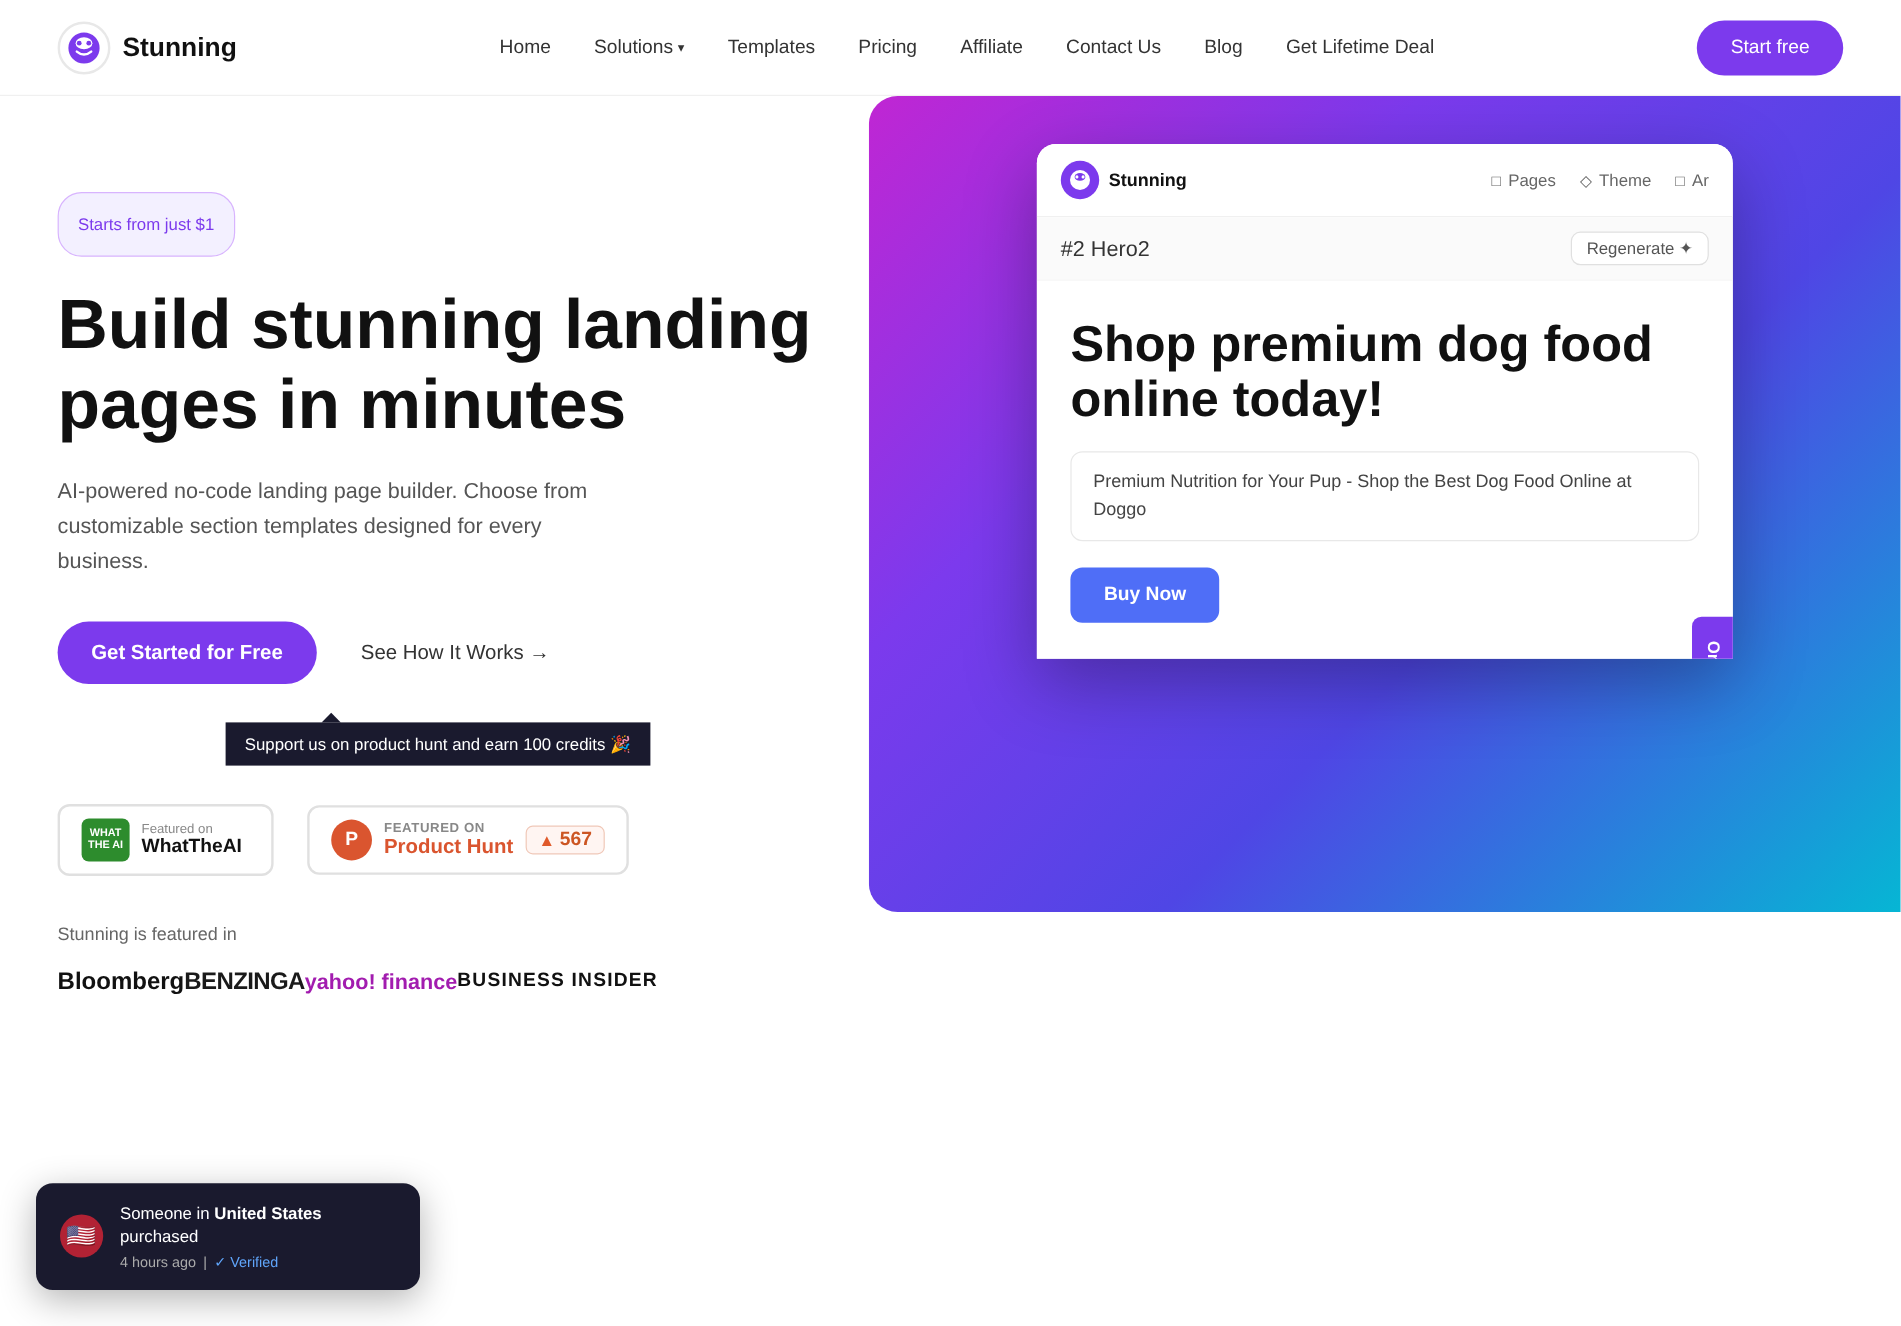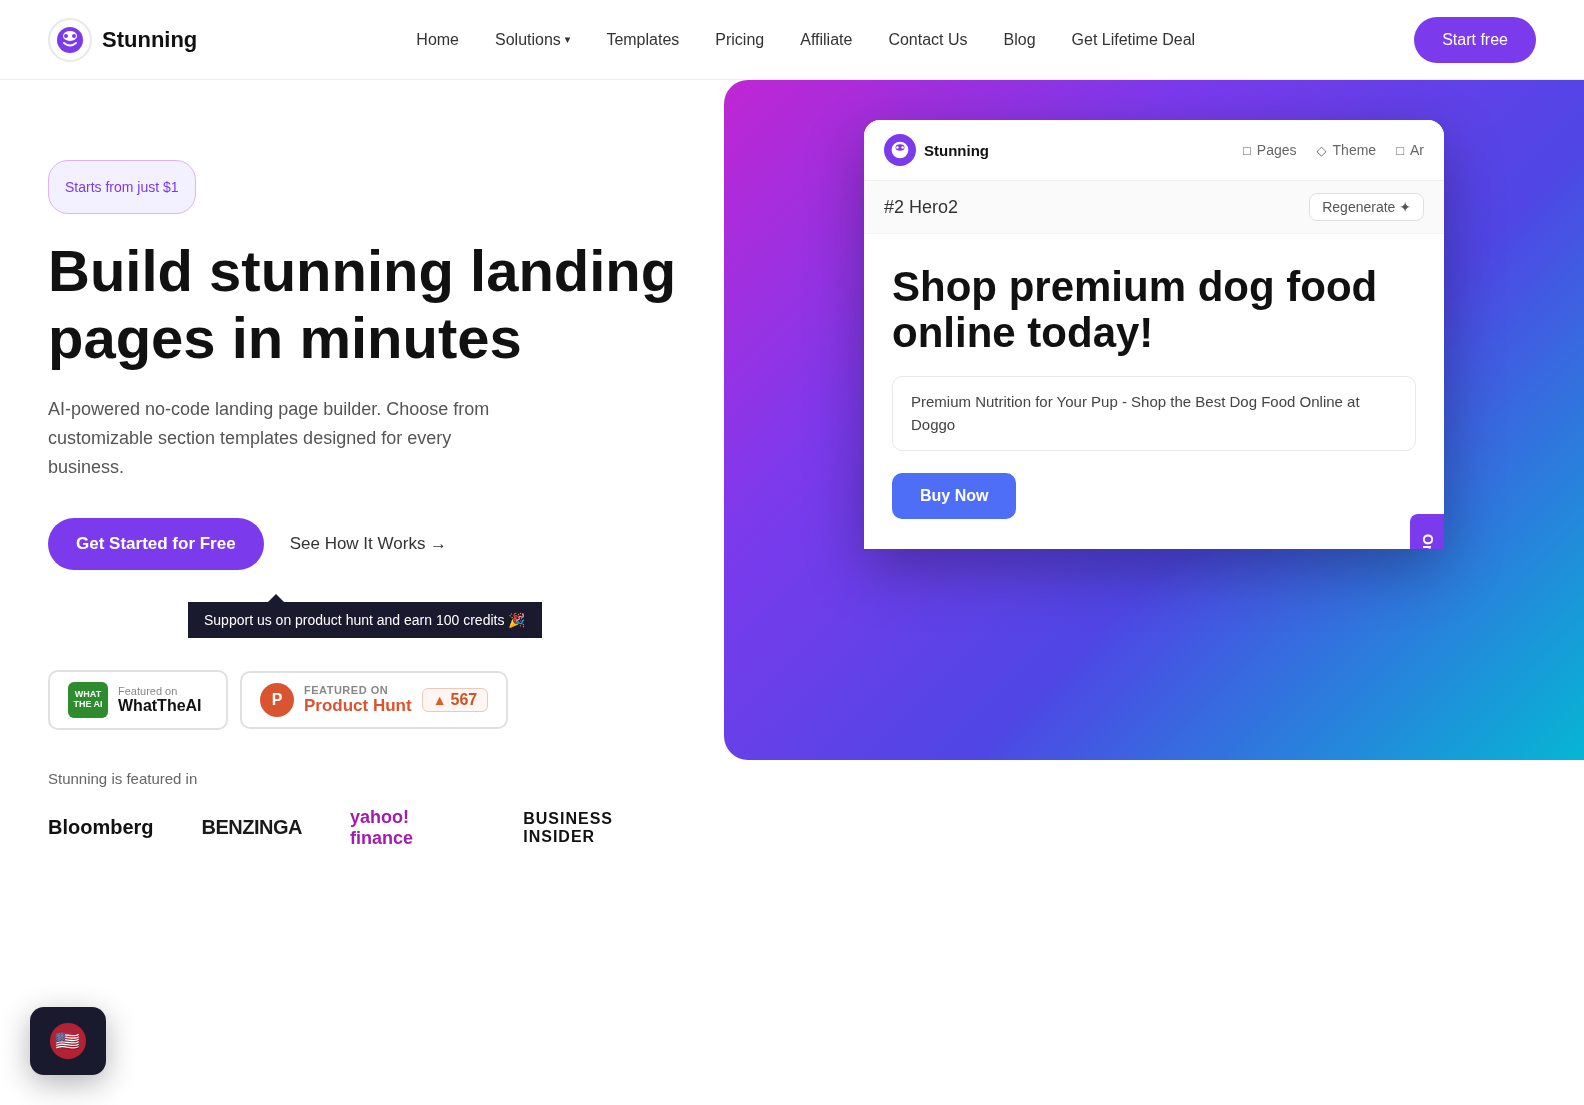--- a/index.html
+++ b/index.html
@@ -54,21 +54,21 @@
     .hero-title {
       font-size: 58px; font-weight: 800; color: #111; line-height: 1.15;
       margin-bottom: 24px;
     }
 
     .hero-subtitle {
       font-size: 18px; color: #555; line-height: 1.6; margin-bottom: 36px;
       max-width: 460px;
     }
 
-    .hero-buttons { display: flex; align-items: center; gap: 16px; margin-bottom: 32px; }
+    .hero-buttons { display: flex; align-items: center; gap: 27px; margin-bottom: 32px; }
     .btn-primary {
       background: #7c3aed; color: #fff; border: none; border-radius: 28px;
       padding: 16px 28px; font-size: 17px; font-weight: 600; cursor: pointer;
     }
     .btn-secondary {
       background: transparent; color: #333; border: none;
       padding: 16px 10px; font-size: 17px; cursor: pointer;
       display: flex; align-items: center; gap: 8px;
     }
 
@@ -77,21 +77,21 @@
       padding: 10px 16px; font-size: 14px;
       position: relative; margin-bottom: 16px;
       display: inline-block; left: 140px;
     }
     .product-hunt-tooltip::before {
       content: ''; position: absolute; top: -8px; left: 80px;
       border: 8px solid transparent; border-bottom-color: #1a1a2e;
       border-top: none;
     }
 
-    .badges-row { display: flex; align-items: center; gap: 12px; margin-bottom: 40px; }
+    .badges-row { display: flex; align-items: center; gap: 28px; margin-bottom: 40px; }
     .badge-whattheai {
       display: flex; align-items: center; gap: 10px;
       border: 2px solid #e0e0e0; border-radius: 10px;
       padding: 10px 18px; background: #fff; cursor: pointer;
       min-width: 180px;
     }
     .badge-whattheai .wt-logo {
       width: 40px; height: 36px; background: #2d8c2d;
       border-radius: 6px; display: flex; align-items: center; justify-content: center;
       font-size: 9px; font-weight: 800; color: #fff; line-height: 1.1; text-align: center;
@@ -115,21 +115,21 @@
     .badge-ph .ph-featured { font-size: 11px; color: #888; font-weight: 600; letter-spacing: 0.5px; }
     .badge-ph .ph-name { font-size: 17px; font-weight: 700; color: #da552f; }
     .badge-ph .ph-count {
       background: #fff5f2; border: 1px solid #f0c8b8; border-radius: 6px;
       padding: 2px 10px; font-size: 16px; font-weight: 700; color: #cc5522;
       display: flex; align-items: center; gap: 4px;
     }
     .badge-ph .ph-arrow { color: #e05a2b; font-size: 14px; }
 
     .featured-in { font-size: 15px; color: #666; margin-bottom: 20px; }
-    .featured-logos { display: flex; align-items: center; gap: 48px; }
+    .featured-logos { display: flex; align-items: center; }
     .featured-logos .logo-bloomberg { font-size: 20px; font-weight: 700; color: #111; }
     .featured-logos .logo-benzinga { font-size: 20px; font-weight: 800; color: #1a1a1a; letter-spacing: -0.5px; }
     .featured-logos .logo-yahoo {
       font-size: 18px; font-weight: 800; color: #a21caf;
       display: flex; align-items: center;
     }
     .featured-logos .logo-bi { font-size: 16px; font-weight: 800; color: #111; letter-spacing: 1px; }
 
     
     .app-preview-bg {
@@ -351,13 +351,25 @@
           </div>
           <div class="online-sidebar-btn">Online</div>
         </div>
       </div>
     </div>
   </div>
 </section>
 
 <div class="toast-notification">
   <div class="toast-flag">🇺🇸</div>
+  <div class="toast-text">
+    <div class="toast-main">
+      <span>Someone in</span>
+      <strong>United States</strong>
+      <span>purchased</span>
+    </div>
+    <div class="toast-meta">
+      <span>4 hours ago</span>
+      <span> | </span>
+      <span class="verified">✓ Verified</span>
+    </div>
+  </div>
 </div>
 
 </body></html>

